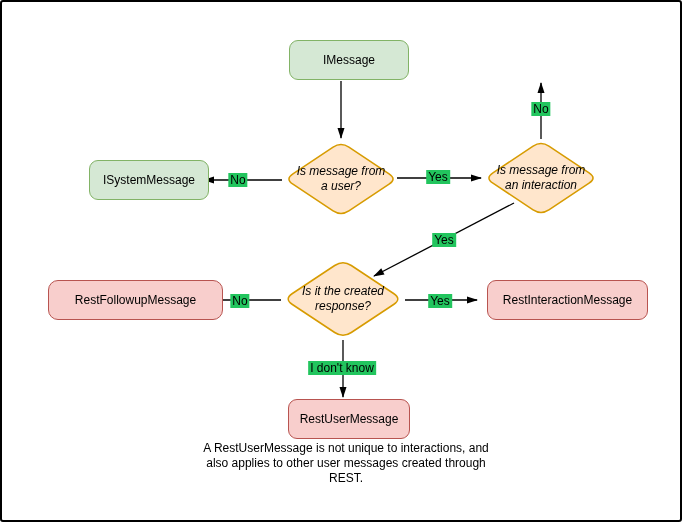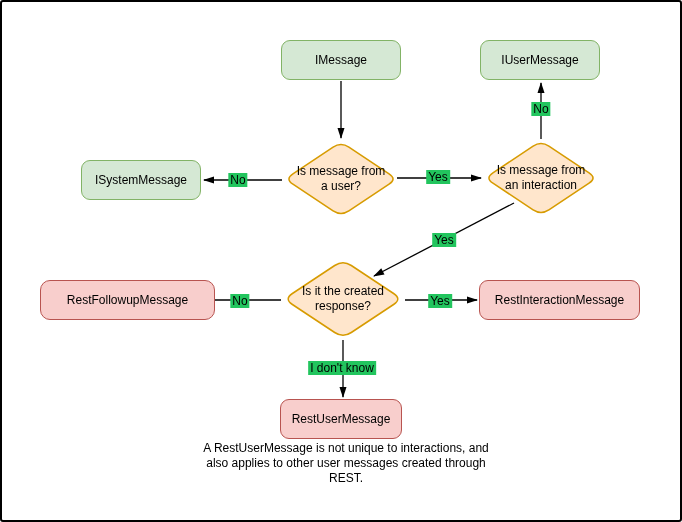--- a/index.html
+++ b/index.html
@@ -19,20 +19,21 @@
   .node {
     position: absolute;
     box-sizing: border-box;
     border-radius: 9px;
     display: flex;
     align-items: center;
     justify-content: center;
     font-size: 12px;
     text-align: center;
     line-height: 1.2;
+    margin-left: 8px;
   }
   .node.green {
     background: var(--interface-fill, #d5e8d4);
     border: 1.3px solid var(--interface-border, #82b366);
   }
   .node.red {
     background: var(--rest-fill, #f8cecc);
     border: 1.3px solid var(--rest-border, #b85450);
   }
 
@@ -52,20 +53,21 @@
   .diamond .dshape {
     fill: var(--decision-fill, #ffe6cc);
     stroke: var(--decision-border, #d79b00);
     stroke-width: 1.5;
   }
   .diamond .dlabel {
     position: relative;
     z-index: 1;
     line-height: 1.25;
     padding: 0 8px;
+    font-style: italic;
   }
 
   svg.edges {
     position: absolute;
     left: 0; top: 0;
     width: 678px; height: 518px;
     pointer-events: none;
   }
   svg.edges line { stroke: #000000; stroke-width: 1.3; }
 
@@ -102,21 +104,20 @@
     <line x1="395" y1="176" x2="479" y2="176" marker-end="url(#arrow)"></line>
     <line x1="539" y1="137" x2="539" y2="81" marker-end="url(#arrow)"></line>
     <line x1="512" y1="201" x2="372" y2="274" marker-end="url(#arrow)"></line>
     <line x1="279" y1="298" x2="200" y2="298" marker-end="url(#arrow)"></line>
     <line x1="403" y1="298" x2="475" y2="298" marker-end="url(#arrow)"></line>
     <line x1="341" y1="338" x2="341" y2="395" marker-end="url(#arrow)"></line>
   </svg>
 
   <div class="node green" style="left:279px; top:38px; width:120px; height:40px;">IMessage</div>
 
-  <div class="node green" style="left:478px; top:38px; width:120px; height:40px;">IUserMessage</div>
 
   <div class="node green" style="left:79px; top:158px; width:120px; height:40px;">ISystemMessage</div>
 
   <div class="diamond" style="left:282px; top:139px; width:114px; height:76px;">
     <svg class="dshape-svg" viewBox="0 0 120 80" preserveAspectRatio="none">
       <path class="dshape" vector-effect="non-scaling-stroke" d="M68.3,6.5 L110.6,34.5 Q119,40 110.6,45.5 L68.3,73.5 Q60,79 51.7,73.5 L9.4,45.5 Q1,40 9.4,34.5 L51.7,6.5 Q60,1 68.3,6.5 Z"></path>
     </svg>
     <div class="dlabel">Is message from a user?</div>
   </div>
 

